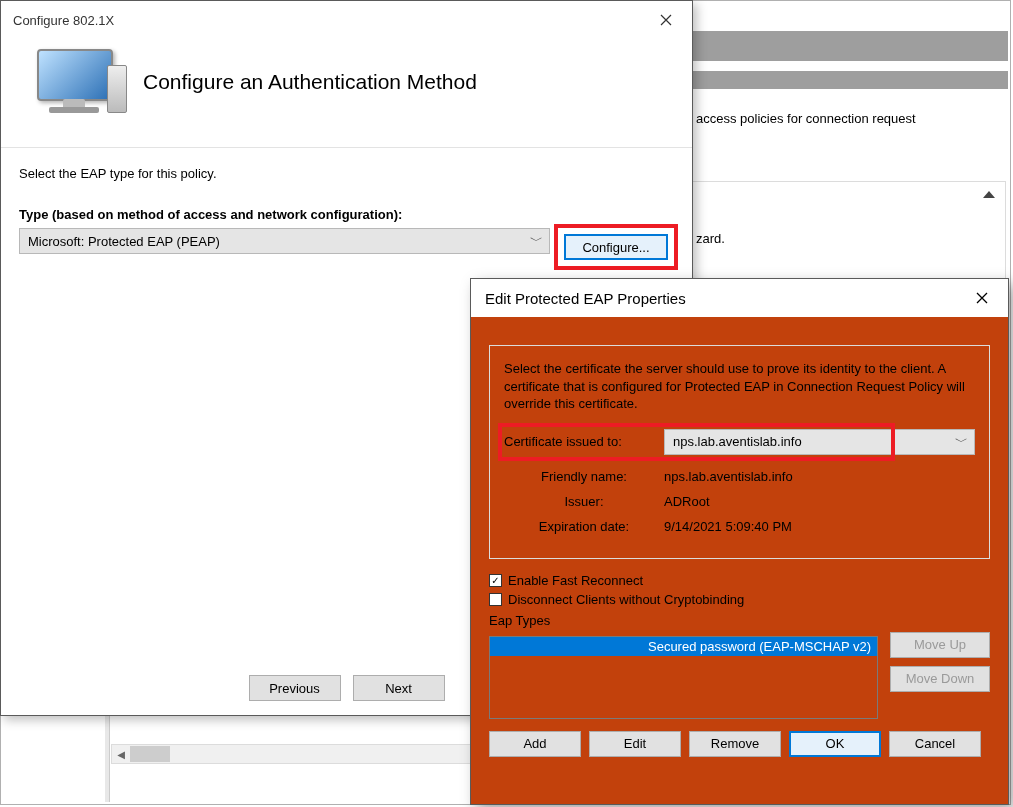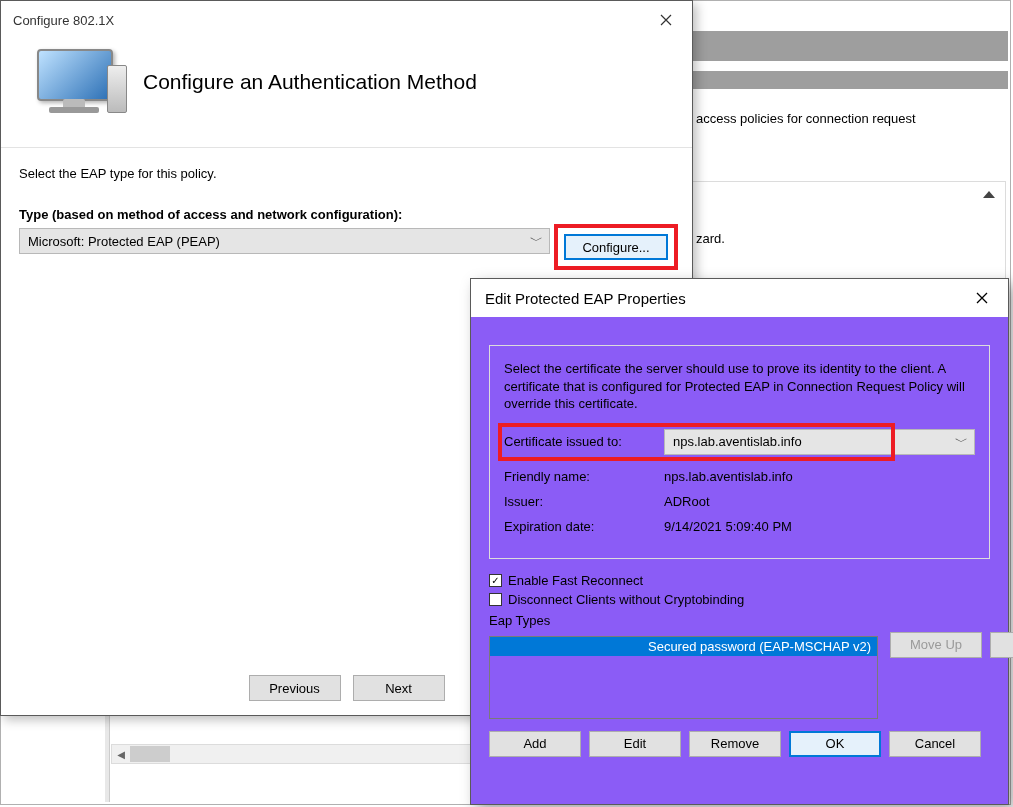--- a/index.html
+++ b/index.html
@@ -233,21 +233,21 @@
 
   
   .dlg2 {
     position:absolute;
     left: 470px;
     top: 278px;
     width: 539px;
     height: 527px;
     box-sizing:border-box;
     border: 1px solid #5a5a5a;
-    background:#8b5cf6;
+    background:#c2410c;
     box-shadow: 6px 6px 14px rgba(0,0,0,.35);
     display:flex;
     flex-direction:column;
   }
   .dlg2 .titlebar {
     height: 38px;
     display:flex;
     align-items:center;
     padding: 0 6px 0 14px;
     font-size:15px;
@@ -297,21 +297,21 @@
     left:-6px; top:-6px;
     right: 80px;
     bottom:-6px;
     border:4px solid var(--highlight);
     pointer-events:none;
   }
   .info-row {
     display:flex;
     margin: 10px 0;
   }
-  .info-row .lbl { width:160px; }
+  .info-row .lbl { width:160px;text-align:center; }
   .check-row {
     display:flex;
     align-items:center;
     gap:6px;
     margin-top: 14px;
   }
   .checkbox {
     width:13px; height:13px;
     border:1px solid #333;
     display:inline-flex;
@@ -338,21 +338,21 @@
     color:#fff;
   }
   .list-side-row {
     display:flex;
     gap:12px;
     margin-top:4px;
   }
   .list-side-row .listcol { flex:1; }
   .side-btns {
     display:flex;
-    flex-direction:row;
+    flex-direction:column;
     gap:8px;
     width:100px;
   }
   .action-row {
     display:flex;
     gap: 8px;
     margin-top: 12px;
   }
   .action-row .left { display:flex; gap:8px; }
   .action-row .right { display:flex; gap:8px; }

